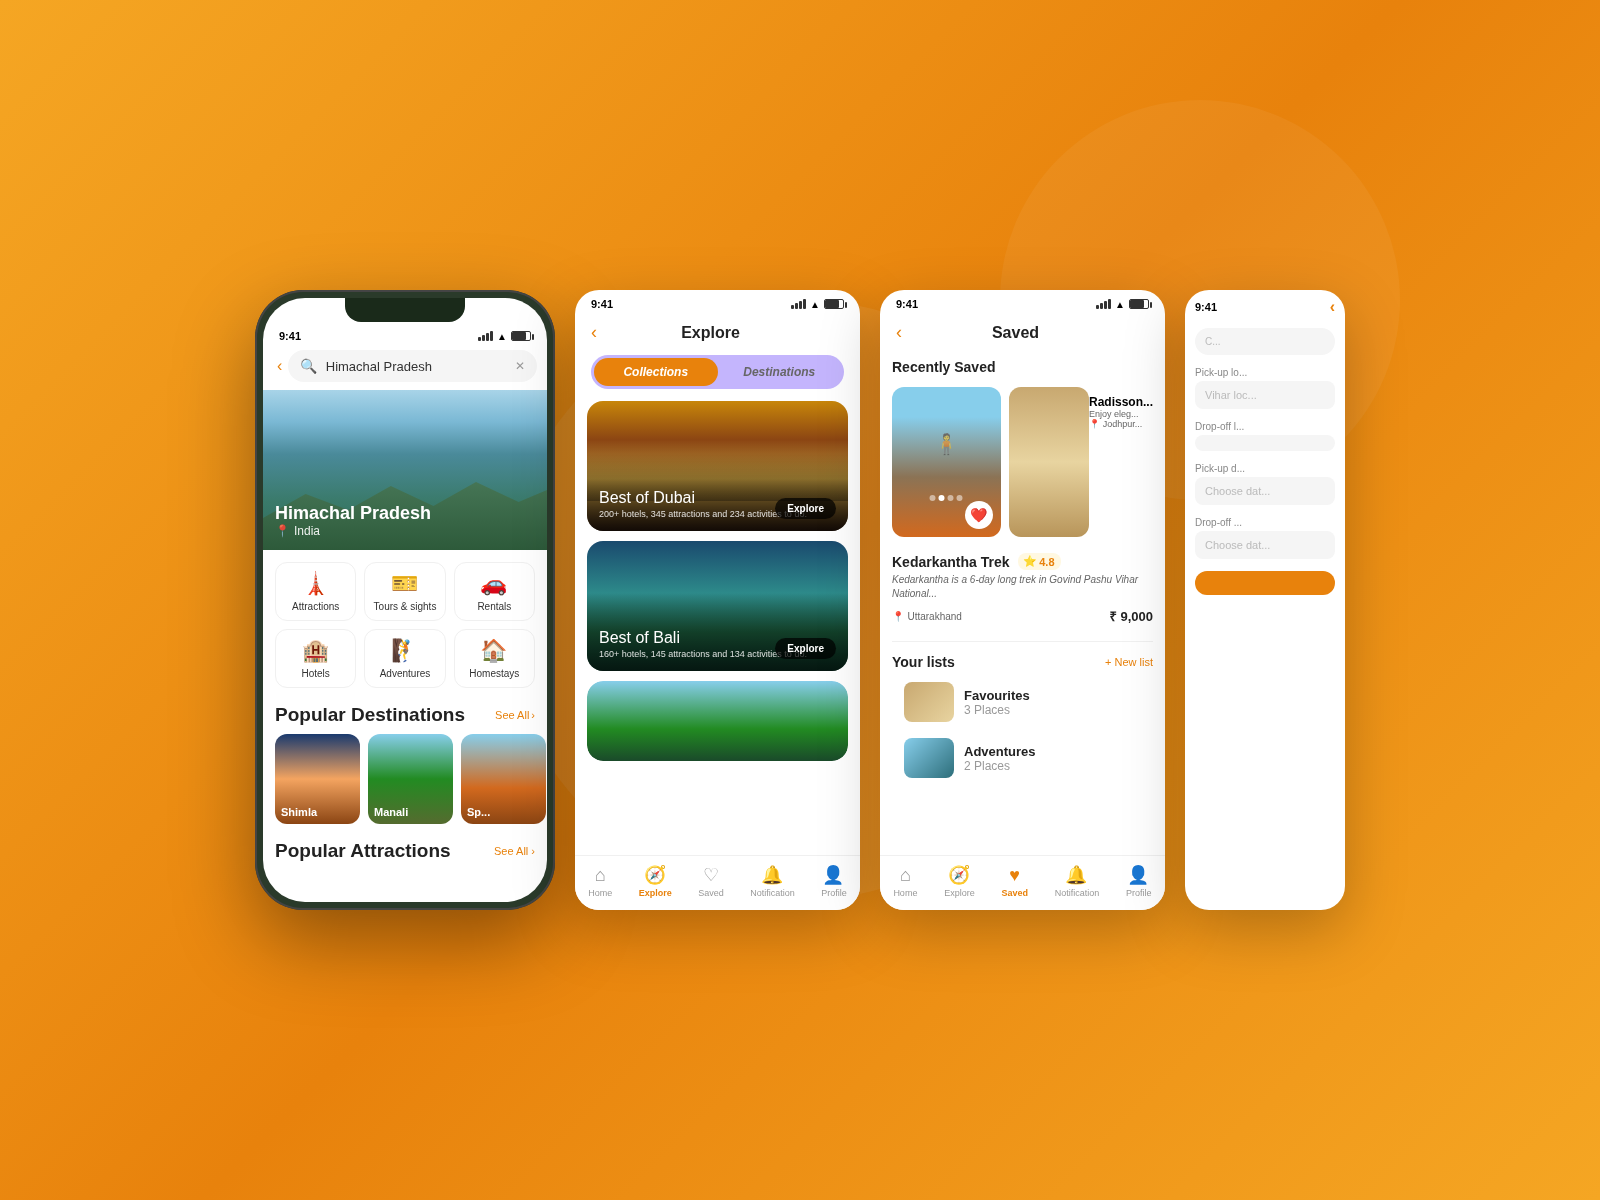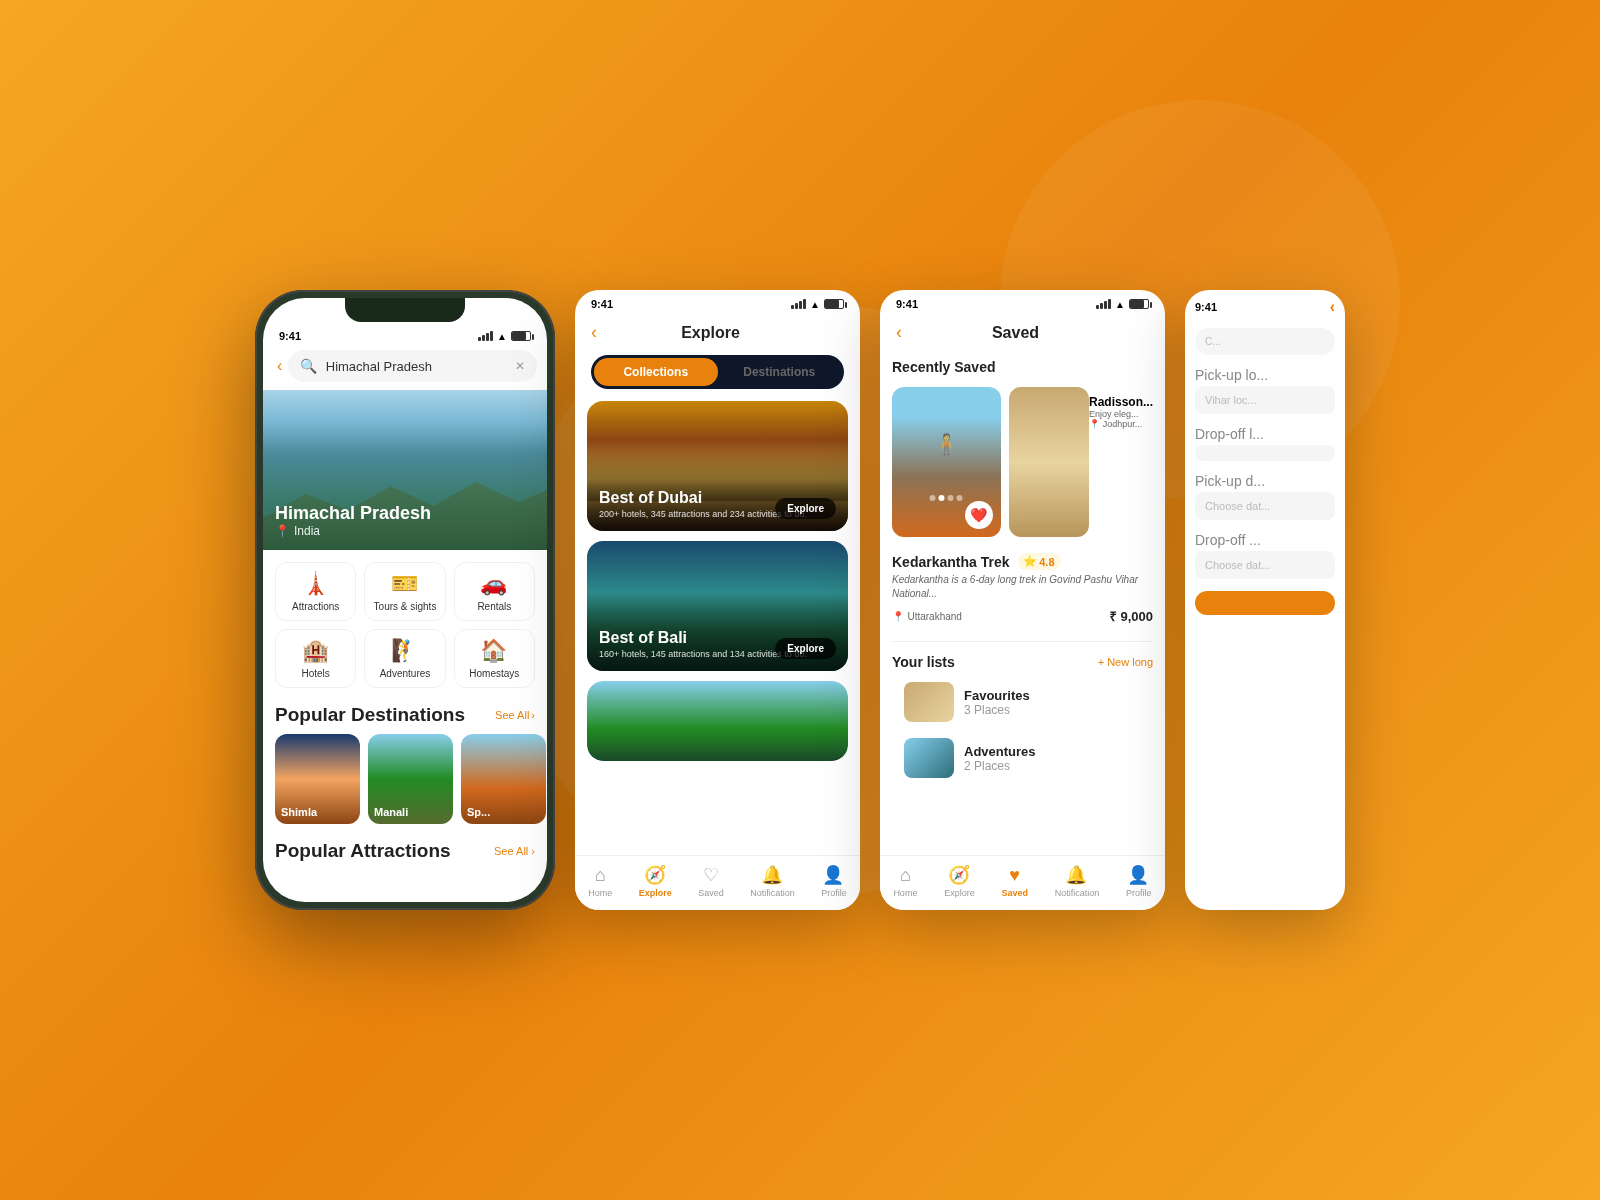--- a/index.html
+++ b/index.html
@@ -197,23 +197,24 @@
       display: flex;
       align-items: center;
       justify-content: space-between;
       padding: 8px 16px;
     }
     .s2-back { color: #E8820C; font-size: 18px; }
     .s2-title { font-size: 16px; font-weight: 600; color: #222; }
     .s2-tabs {
       display: flex;
       margin: 4px 16px 12px;
-      background: #0f172a;
+      background: #c4b5fd;
       border-radius: 24px;
       padding: 3px;
+      font-style: italic;
     }
     .s2-tab {
       flex: 1;
       text-align: center;
       padding: 7px;
       border-radius: 20px;
       font-size: 12px;
       font-weight: 600;
     }
     .s2-tab-active { background: #E8820C; color: white; }
@@ -238,21 +239,21 @@
       background: linear-gradient(180deg, #1a4a6e 0%, #2d8a8a 40%, #1a5a3a 70%, #0d3a2a 100%);
     }
     .s2-card-info {
       position: absolute;
       bottom: 0;
       left: 0;
       right: 0;
       padding: 12px;
       background: linear-gradient(transparent, rgba(0,0,0,0.6));
     }
-    .s2-card-title { color: white; font-size: 16px; font-weight: 700; margin-top: 24px; }
+    .s2-card-title { color: white; font-size: 16px; font-weight: 400; margin-top: 24px; }
     .s2-card-sub { color: rgba(255,255,255,0.85); font-size: 9px; margin-top: 2px; }
     .s2-explore-btn {
       position: absolute;
       bottom: 12px;
       right: 12px;
       background: rgba(0,0,0,0.7);
       color: white;
       border-radius: 20px;
       padding: 5px 12px;
       font-size: 10px;
@@ -348,21 +349,21 @@
     .s3-lists-title { font-size: 14px; font-weight: 700; color: #222; }
     .s3-new-list { font-size: 11px; color: #E8820C; display: flex; align-items: center; gap: 2px; }
     .s3-list-item { display: flex; align-items: center; gap: 10px; padding: 8px 24px; }
     .s3-list-thumb { width: 50px; height: 40px; border-radius: 8px; overflow: hidden; }
     .favourites-thumb { background: linear-gradient(135deg, #c8a870, #e8d4a0); width: 100%; height: 100%; }
     .adventures-thumb { background: linear-gradient(135deg, #87CEEB, #2d6e7a); width: 100%; height: 100%; }
     .s3-list-info { }
     .s3-list-name { font-size: 13px; font-weight: 600; color: #222; }
     .s3-list-count { font-size: 12px; color: #999; }
     .s4-input-group { margin-bottom: 12px; }
-    .s4-input-label { font-size: 14px; color: #888; margin-bottom: 3px; }
+    .s4-input-label { font-size: 10px; color: #888; margin-bottom: 3px; }
     .s4-input-box {
       background: #f5f5f5;
       border-radius: 8px;
       padding: 8px 10px;
       font-size: 11px;
       color: #bbb;
     }
     .s4-orange-btn {
       background: #E8820C;
       color: white;
@@ -628,21 +629,21 @@
           <span>📍</span>
           <span>Uttarakhand</span>
         </div>
         <div class="s3-price">₹ 9,000</div>
       </div>
     </div>
     <div class="s3-divider"></div>
 
     <div class="s3-your-lists">
       <span class="s3-lists-title">Your lists</span>
-      <span class="s3-new-list">+ New long</span>
+      <span class="s3-new-list">+ New list</span>
     </div>
 
     <div class="s3-list-item">
       <div class="s3-list-thumb">
         <div class="favourites-thumb"></div>
       </div>
       <div class="s3-list-info">
         <div class="s3-list-name">Favourites</div>
         <div class="s3-list-count">3 Places</div>
       </div>

